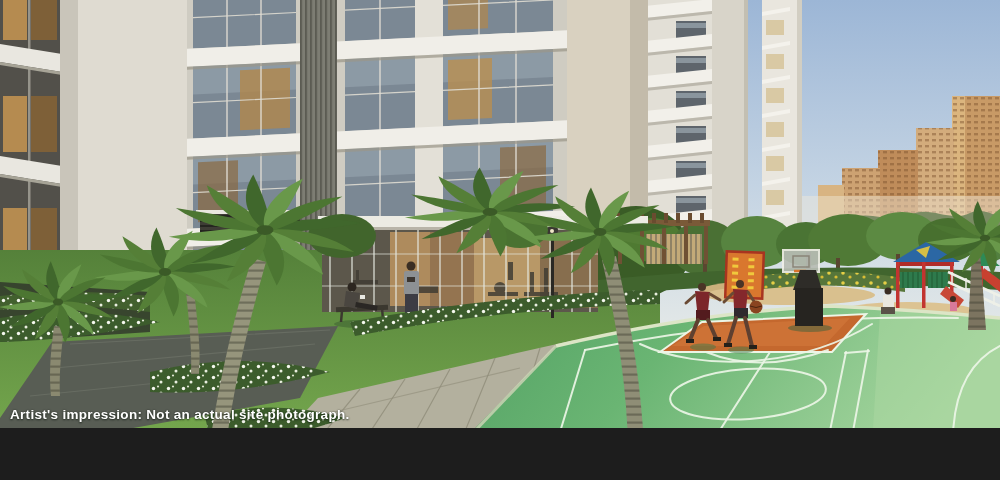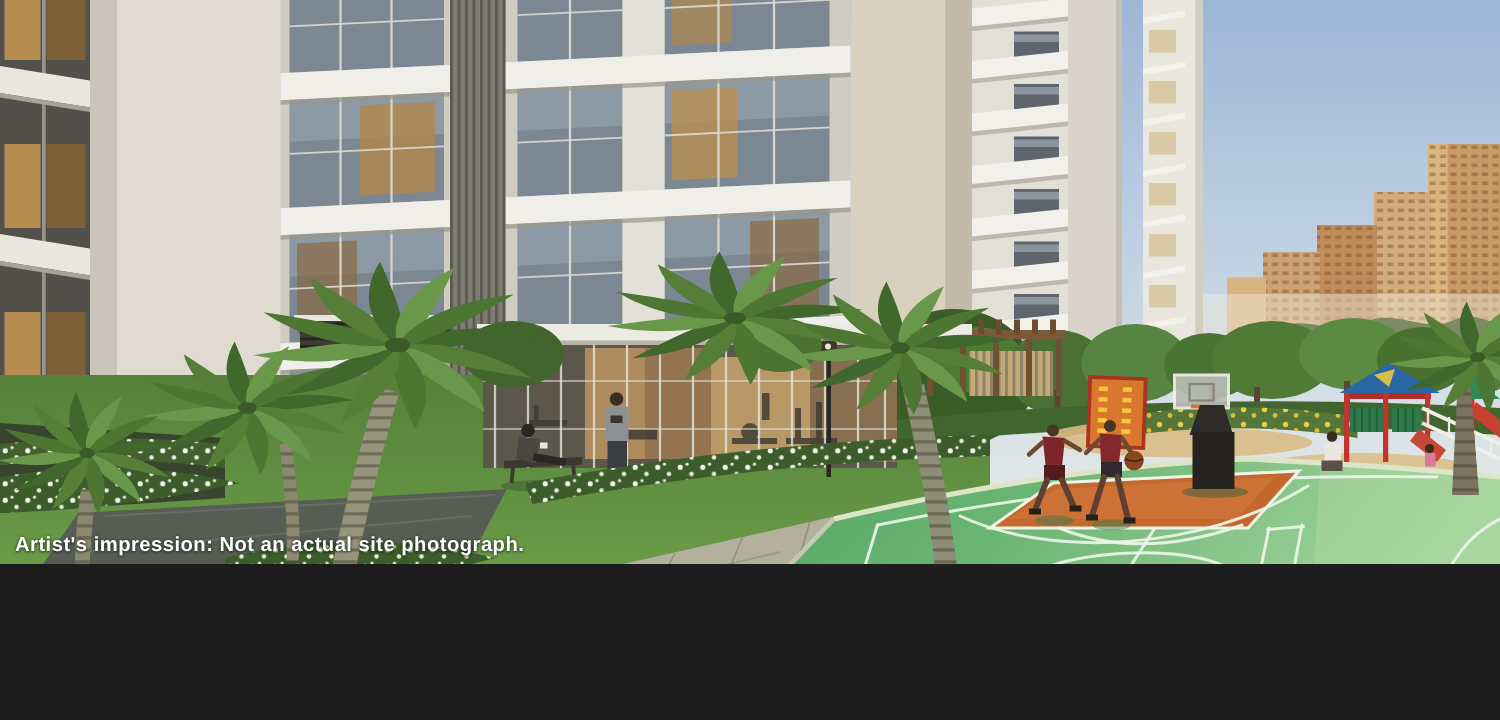--- a/index.html
+++ b/index.html
@@ -1,16 +1,16 @@
 <!DOCTYPE html>
 <html style="--caption-text: #ffffff; --sky-top: #9cb6d6; --sky-horizon: #f4f2e6; --tower-wall: #e6e3da; --tower-wall-shadow: #c7c3b8; --tower-beige-wall: #d8d0bf; --window-glass: #7b8894; --window-warm-amber: #b58c50; --balcony-slab: #f0eee8; --lawn-green: #6ba04a; --lawn-green-dark: #4e7c34; --court-green: #5fa96b; --court-green-light: #a8d6a0; --court-key-orange: #c4682e; --court-line: #ecf5e6; --curb-concrete: #dce5c6; --path-dark-grey: #585d54; --path-paver-light: #b3b09e; --palm-frond-green: #557f37; --palm-trunk: #96957c; --flower-white: #f5f7ef; --flower-yellow: #e6cf46; --hedge-green-dark: #3c5c2c; --distant-city-tan: #c89a66; --treeline-green: #7b8c64; --gym-interior-amber: #c89a58; --gym-wood: #a87c46; --playground-red: #c23430; --playground-blue: #2b67a4; --playground-green: #2e7a4c; --sand-tan: #d9c08e; --jersey-maroon: #7c262a; --basketball-orange: #8a4420; --backboard-rim-orange: #d8742c;"><head>
 <meta charset="utf-8">
 <style>
   html,body{margin:0;padding:0;background:#1d1d1d;}
-  .stage{position:relative;width:1000px;height:376px;overflow:hidden;
+  .stage{position:relative;width:1000px;height:428px;overflow:hidden;
          font-family:"Liberation Sans",sans-serif;background:#cfd9e2;}
   .stage svg{position:absolute;left:0;top:0;}
   .caption{position:absolute;left:10px;bottom:6px;
            color:var(--caption-text,#ffffff);
            font-size:13.5px;font-weight:bold;letter-spacing:.3px;
            text-shadow:0 1px 2px rgba(15,25,15,.7),0 0 2px rgba(15,25,15,.45);}
   .ln{stroke:var(--court-line,#ecf5e6);stroke-width:2;fill:none;opacity:.92;stroke-linecap:round;}
 </style>
 </head>
 <body>

